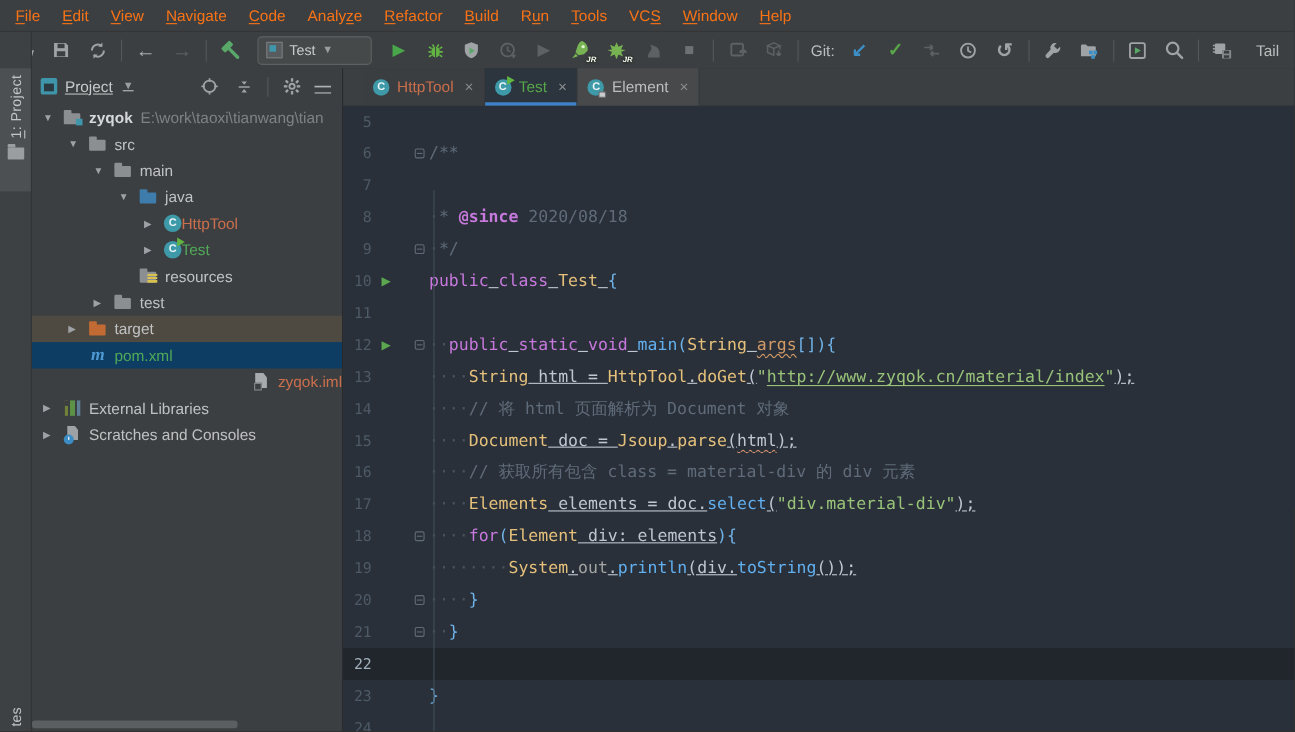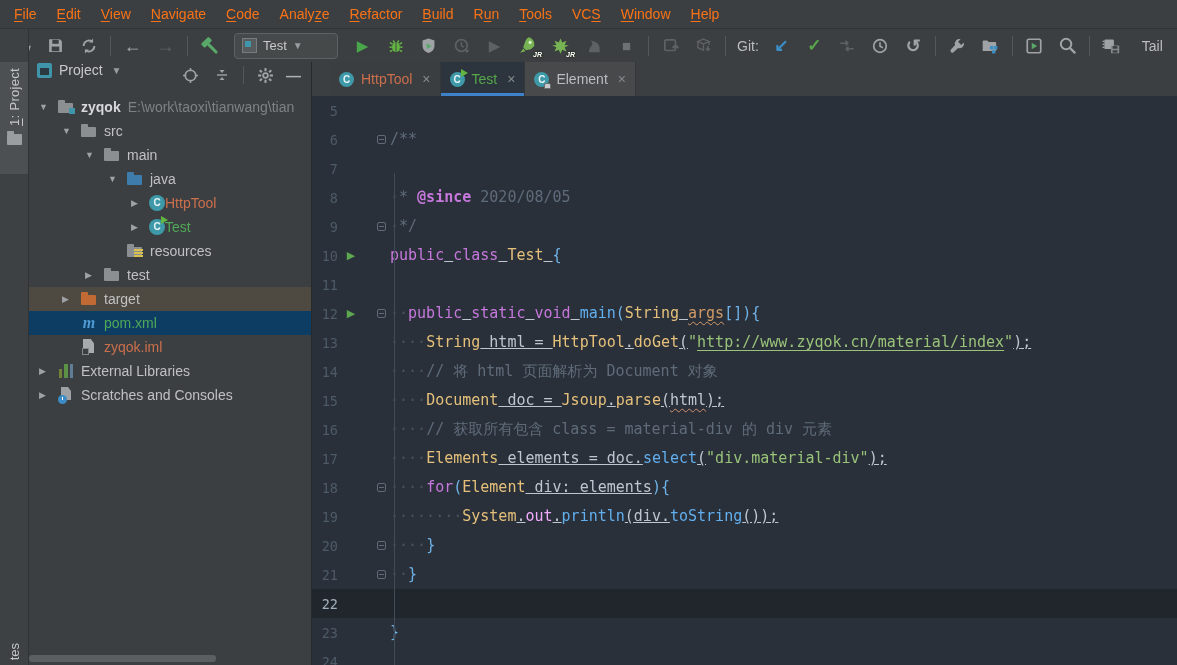--- a/index.html
+++ b/index.html
@@ -43,21 +43,21 @@
   .stripe-btn{position:absolute;left:0;top:33px;width:28px;height:112px;background:#4c5052;
               display:flex;flex-direction:column;align-items:center;justify-content:flex-start;gap:6px;padding-top:6px;box-sizing:border-box;}
   .stripe-text{writing-mode:vertical-rl;transform:rotate(180deg);font-size:13px;color:#c3c5c7;letter-spacing:.3px;}
   .stripe-folder{width:15px;height:11px;background:#9b9ea1;border-radius:1px;position:relative;margin-top:2px;}
   .stripe-folder::before{content:"";position:absolute;left:0;top:-3px;width:7px;height:3px;background:#9b9ea1;border-radius:1px 1px 0 0;}
   .stripe-bottom{position:absolute;left:0;bottom:0;width:28px;height:26px;display:flex;align-items:center;justify-content:center;}
   .stripe-bottom span{writing-mode:vertical-rl;transform:rotate(180deg);font-size:13px;color:#c3c5c7;}
 
   
   #project-panel{position:absolute;left:29px;top:62px;width:282px;bottom:0;background:#3c3f41;border-right:1px solid #27292b;overflow:hidden;}
-  #panel-header{height:33px;display:flex;align-items:flex-start;padding:0 10px 0 8px;}
+  #panel-header{height:33px;display:flex;align-items:center;padding:0 10px 0 8px;text-decoration:underline;}
   .ph-combo{display:flex;align-items:center;gap:7px;}
   .ph-icon{width:15px;height:15px;background:#3f96aa;border-radius:2px;position:relative;flex:none;}
   .ph-icon::after{content:"";position:absolute;left:3px;top:5px;right:3px;bottom:3px;background:#2b3a40;}
   .ph-title{font-size:14px;color:#c7c9cb;}
   .ph-chev{font-size:10px;color:#9a9da0;margin-left:2px;}
   .ph-actions{margin-left:auto;display:flex;align-items:center;gap:10px;}
   .ph-sep{width:1px;height:18px;background:#55585a;}
   .ph-minus{color:#afb1b3;font-size:15px;font-weight:bold;line-height:1;}
 
   #tree{position:absolute;left:0;top:33px;right:0;bottom:12px;font-size:14px;}
@@ -123,21 +123,21 @@
   .lcode i{font-style:normal;}
   .tk-kw{color:#c678dd;font-style:italic;}
   .tk-cls{color:#e5c07b;}
   .tk-fn{color:#61afef;}
   .tk-sfn{color:#e5c07b;font-style:italic;}
   .tk-str{color:#98c379;}
   .tk-url{color:#98c379;text-decoration:underline;text-underline-offset:3px;}
   .tk-cmt{color:#5f6b7a;font-style:italic;}
   .tk-tag{color:#c678dd;font-weight:bold;font-style:italic;}
   .tk-txt{color:#bdc6d1;text-decoration:underline;}
-  .tk-fld{color:#f0abfc;}
+  .tk-fld{color:#a3a3a3;}
   .tk-brc{color:#6fb3e8;}
   .tk-ws{color:#49535f;}
   .tk-arg{color:#d19a66;text-decoration:underline wavy #d19a66;text-decoration-thickness:1px;text-underline-offset:3px;}
   .tk-wvy{color:#bdc6d1;text-decoration:underline wavy #cf8e6d;text-decoration-thickness:1px;text-underline-offset:3px;}
 </style>
 </head>
 <body>
 
 <div id="app">
 
@@ -443,21 +443,21 @@
             <span class="fold-tab"></span>
             <span class="fold-body"></span>
           </span>
           <span class="tlabel">target</span>
         </span>
         <span class="trow selected" style="padding-left: 29px;">
           <span class="tarrow"></span>
           <span class="ticon micon">m</span>
           <span class="tlabel" style="color: rgb(79, 169, 88);">pom.xml</span>
         </span>
-        <span class="trow" style="padding-left: 29px;">
+        <span class="trow" style="padding-left: 29px; justify-content: flex-end;">
           <span class="tarrow"></span>
           <span class="ticon">
             <span class="iml-doc"></span>
             <span class="iml-sq"></span>
           </span>
           <span class="tlabel" style="color: rgb(203, 111, 77);">zyqok.iml</span>
         </span>
         <span class="trow" style="padding-left: 6px;">
           <span class="tarrow">▶</span>
           <span class="ticon">
@@ -513,21 +513,21 @@
           </span>
           <span class="cline">
             <span class="ln">7</span>
             <span class="grun"></span>
             <span class="gfold"></span>
           </span>
           <span class="cline">
             <span class="ln">8</span>
             <span class="grun"></span>
             <span class="gfold"></span>
-            <span class="lcode"><i class="tk-ws">·</i><i class="tk-cmt">* </i><i class="tk-tag">@since</i><i class="tk-cmt"> 2020/08/05</i></span>
+            <span class="lcode"><i class="tk-ws">·</i><i class="tk-cmt">* </i><i class="tk-tag">@since</i><i class="tk-cmt"> 2020/08/18</i></span>
           </span>
           <span class="cline">
             <span class="ln">9</span>
             <span class="grun"></span>
             <span class="gfold">
               <span class="fmark"></span>
             </span>
             <span class="lcode"><i class="tk-ws">·</i><i class="tk-cmt">*/</i></span>
           </span>
           <span class="cline">

